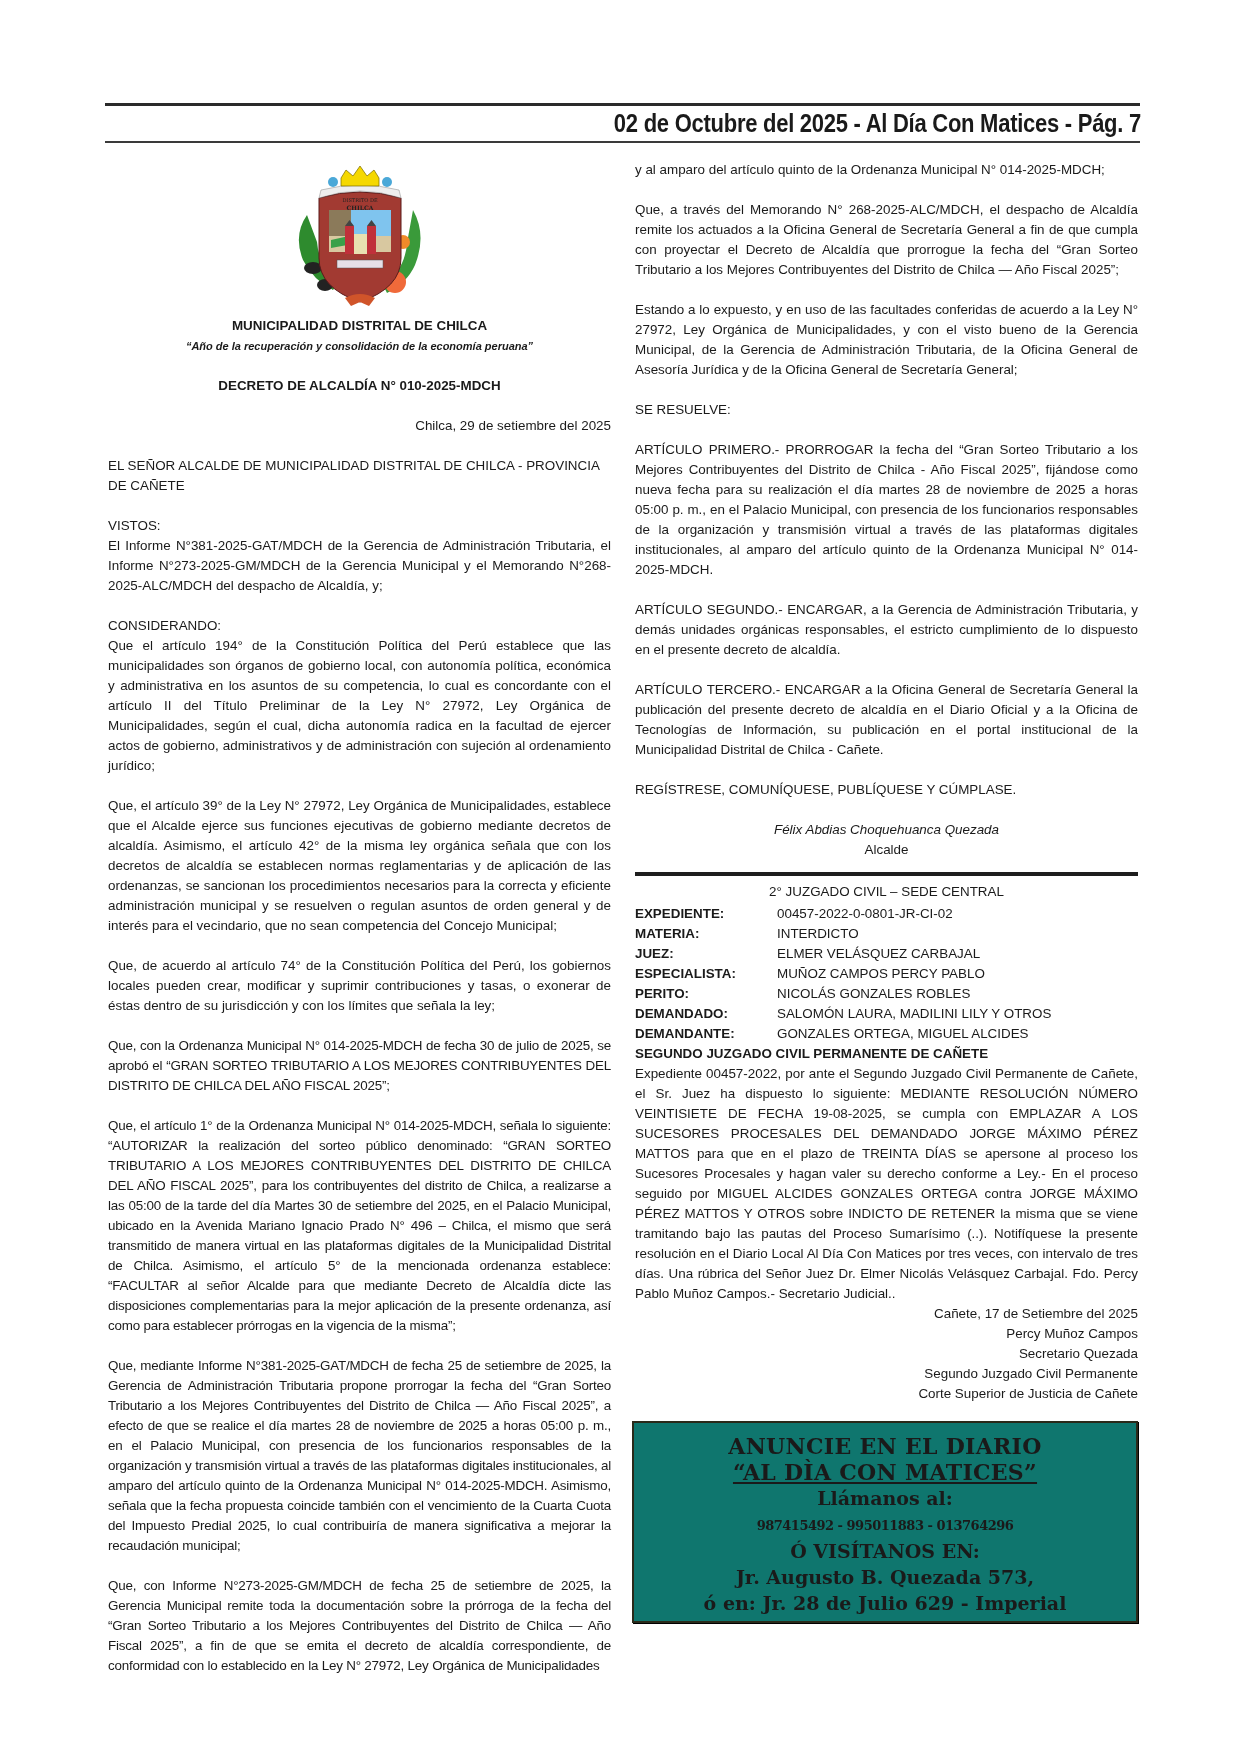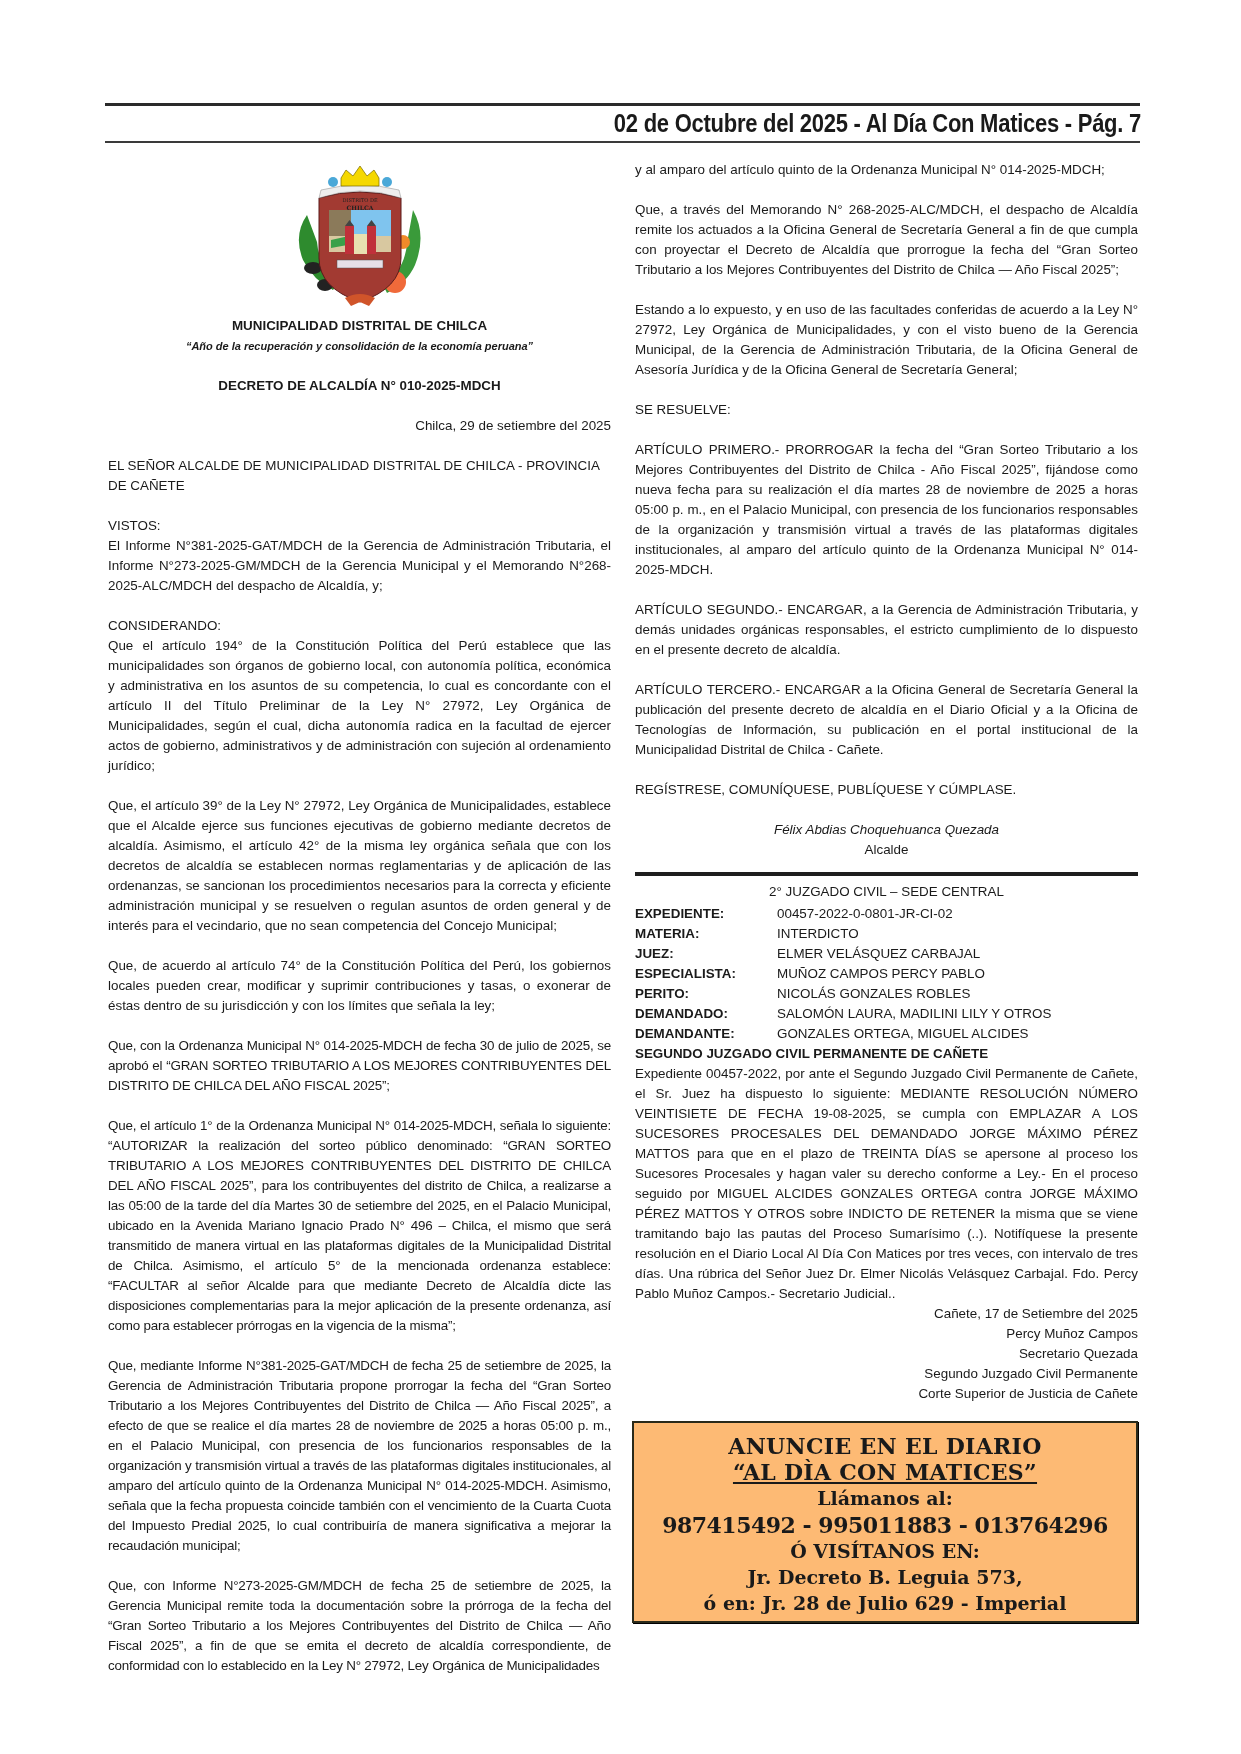--- a/index.html
+++ b/index.html
@@ -23,27 +23,27 @@
   .sig-name { font-style:italic; text-align:center; margin:0; }
   .sig-role { text-align:center; margin:0 0 20px 0; }
   .court-sep { height:4px; background:#1e1e1e; margin:0 0 6px 0; }
   .court-title { font-weight:normal; text-align:center; margin:2px; }
   .field-row { display:flex; margin:0; }
   .field-label { width:142px; font-weight:bold; flex-shrink:0; }
   .field-value { flex:1; }
   .court-sub { font-weight:bold; margin:0; }
   .court-body { margin:0; }
   .court-line { margin:0; text-align:right; }
-  .ad-box { position:absolute; left:632px; top:1421px; width:506px; height:202px; background:#fdba74;
+  .ad-box { position:absolute; left:632px; top:1421px; width:506px; height:202px; background:#0f766e;
             border:2px solid #2a2a1a; box-shadow:1px 1px 0 #000; box-sizing:border-box;
             font-family:"DejaVu Serif", serif; font-weight:bold; text-align:center; color:#1a1a1a; }
   .ad-l1 { font-size:22px; line-height:26px; margin-top:10px; letter-spacing:0.3px; }
   .ad-l2 { font-size:22px; line-height:26px; letter-spacing:0.3px;text-decoration:underline; }
   .ad-l3 { font-size:19px; line-height:27px; }
-  .ad-l4 { font-size:22px; line-height:27px; letter-spacing:-0.5px; }
+  .ad-l4 { font-size:13px; line-height:27px; letter-spacing:-0.5px; }
   .ad-l5 { font-size:19px; line-height:25px; }
   .ad-l6 { font-size:19px; line-height:27px; }
   .ad-l7 { font-size:19px; line-height:25px; }
 </style>
 </head>
 <body>
 
 <div class="rule-top"></div>
 <div class="header-title">02 de Octubre del 2025 - Al Día Con Matices - Pág. 7</div>
 <div class="rule-bot"></div>
@@ -162,15 +162,15 @@
   <p class="court-line">Segundo Juzgado Civil Permanente</p>
   <p class="court-line">Corte Superior de Justicia de Cañete</p>
 </div>
 
 <div class="ad-box">
   <div class="ad-l1">ANUNCIE EN EL DIARIO</div>
   <div class="ad-l2">“AL DÌA CON MATICES”</div>
   <div class="ad-l3">Llámanos al:</div>
   <div class="ad-l4">987415492 - 995011883 - 013764296</div>
   <div class="ad-l5">Ó VISÍTANOS EN:</div>
-  <div class="ad-l6">Jr. Decreto B. Leguia 573,</div>
+  <div class="ad-l6">Jr. Augusto B. Quezada 573,</div>
   <div class="ad-l7">ó en: Jr. 28 de Julio 629 - Imperial</div>
 </div>
 
 </body></html>

